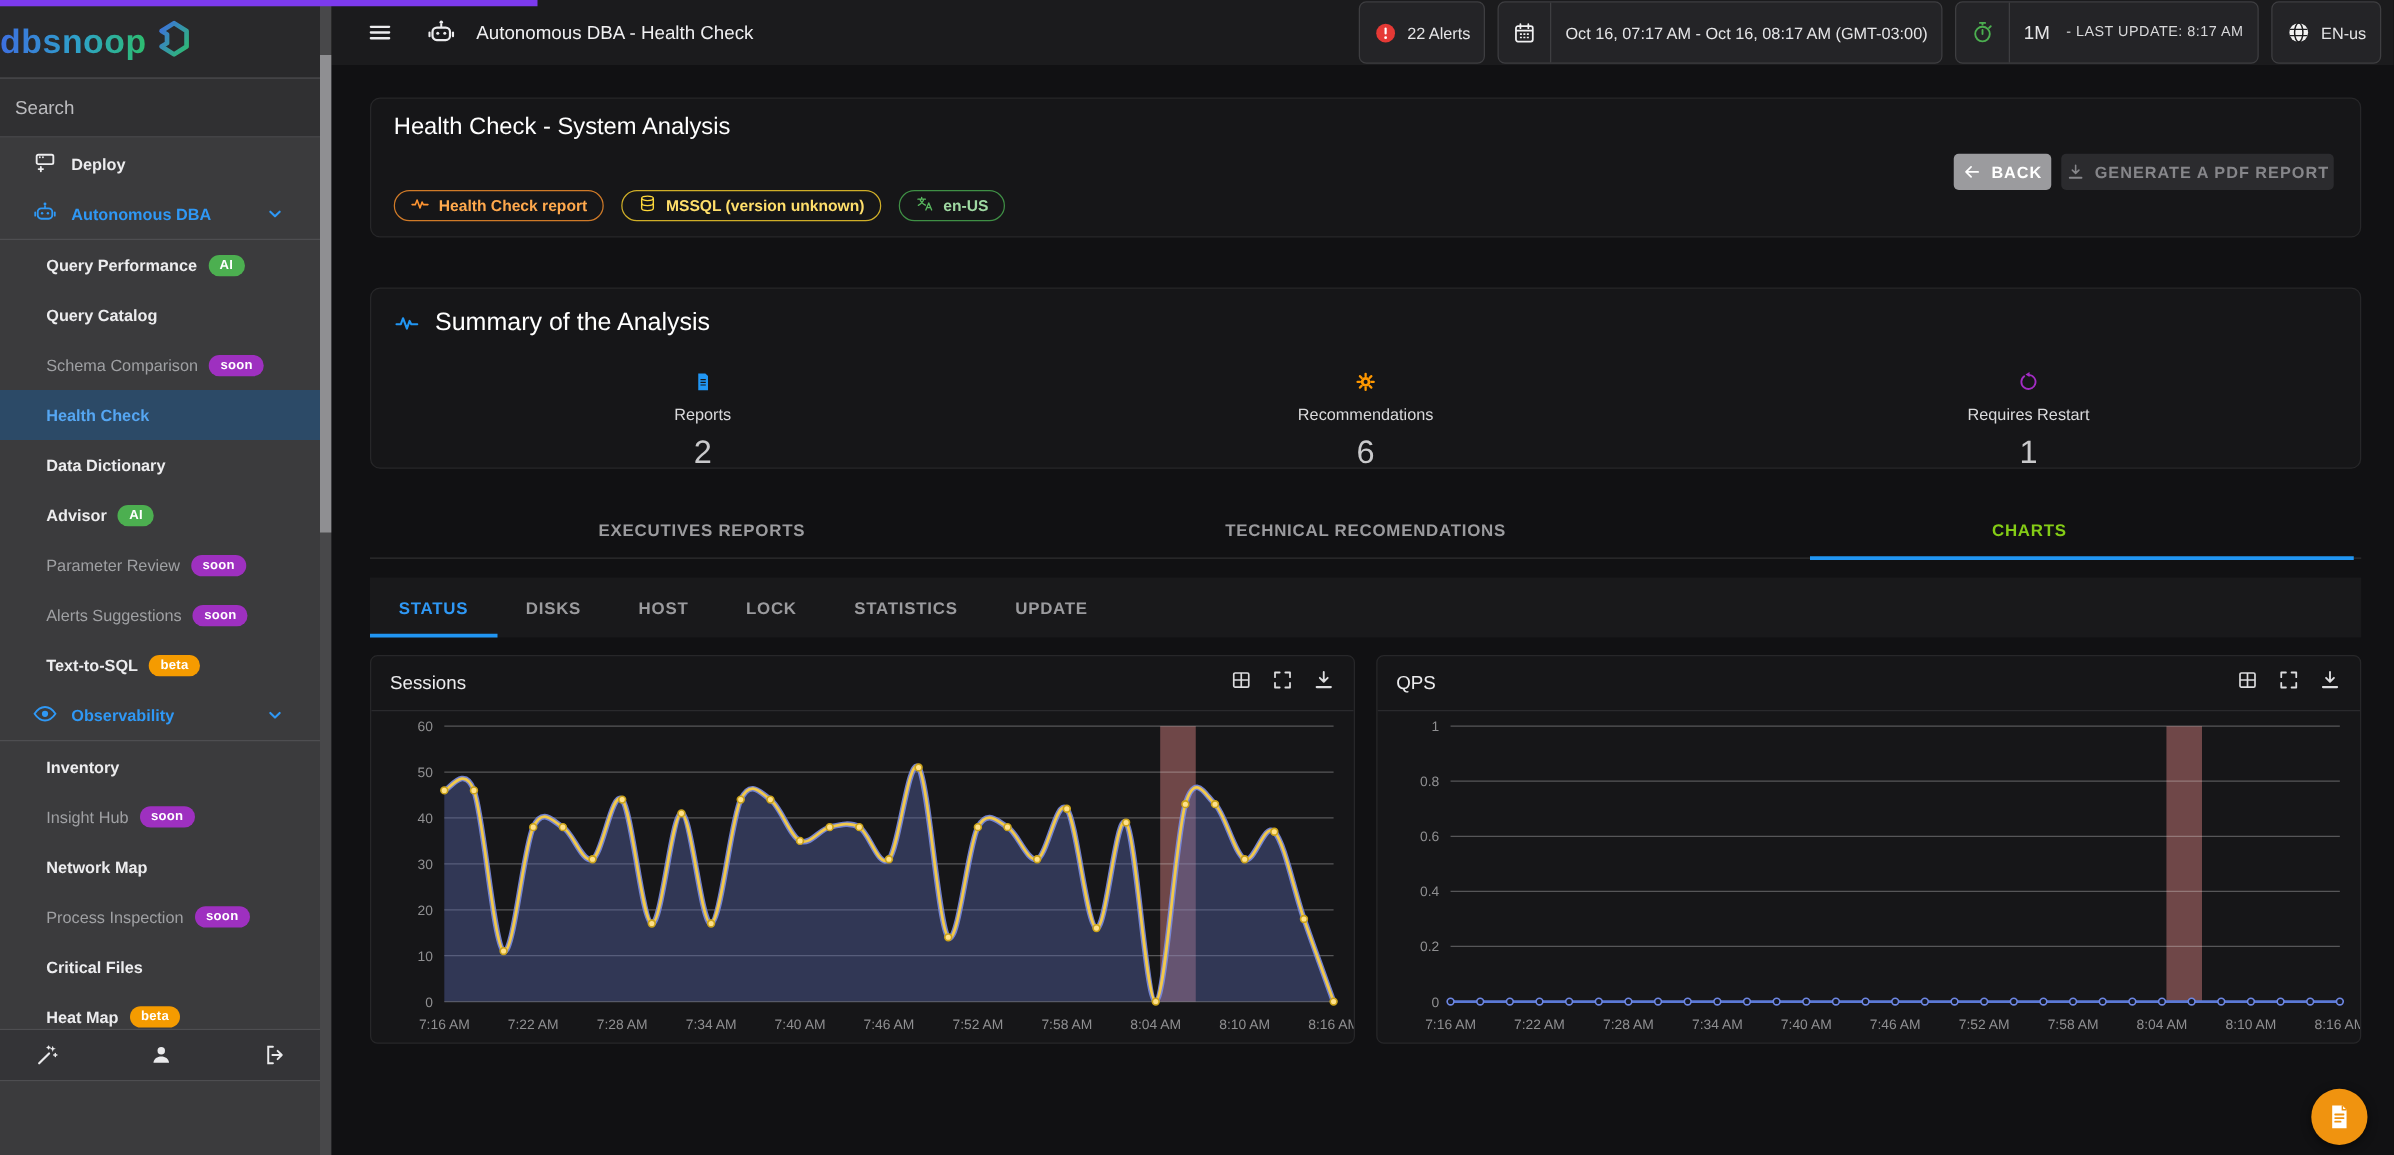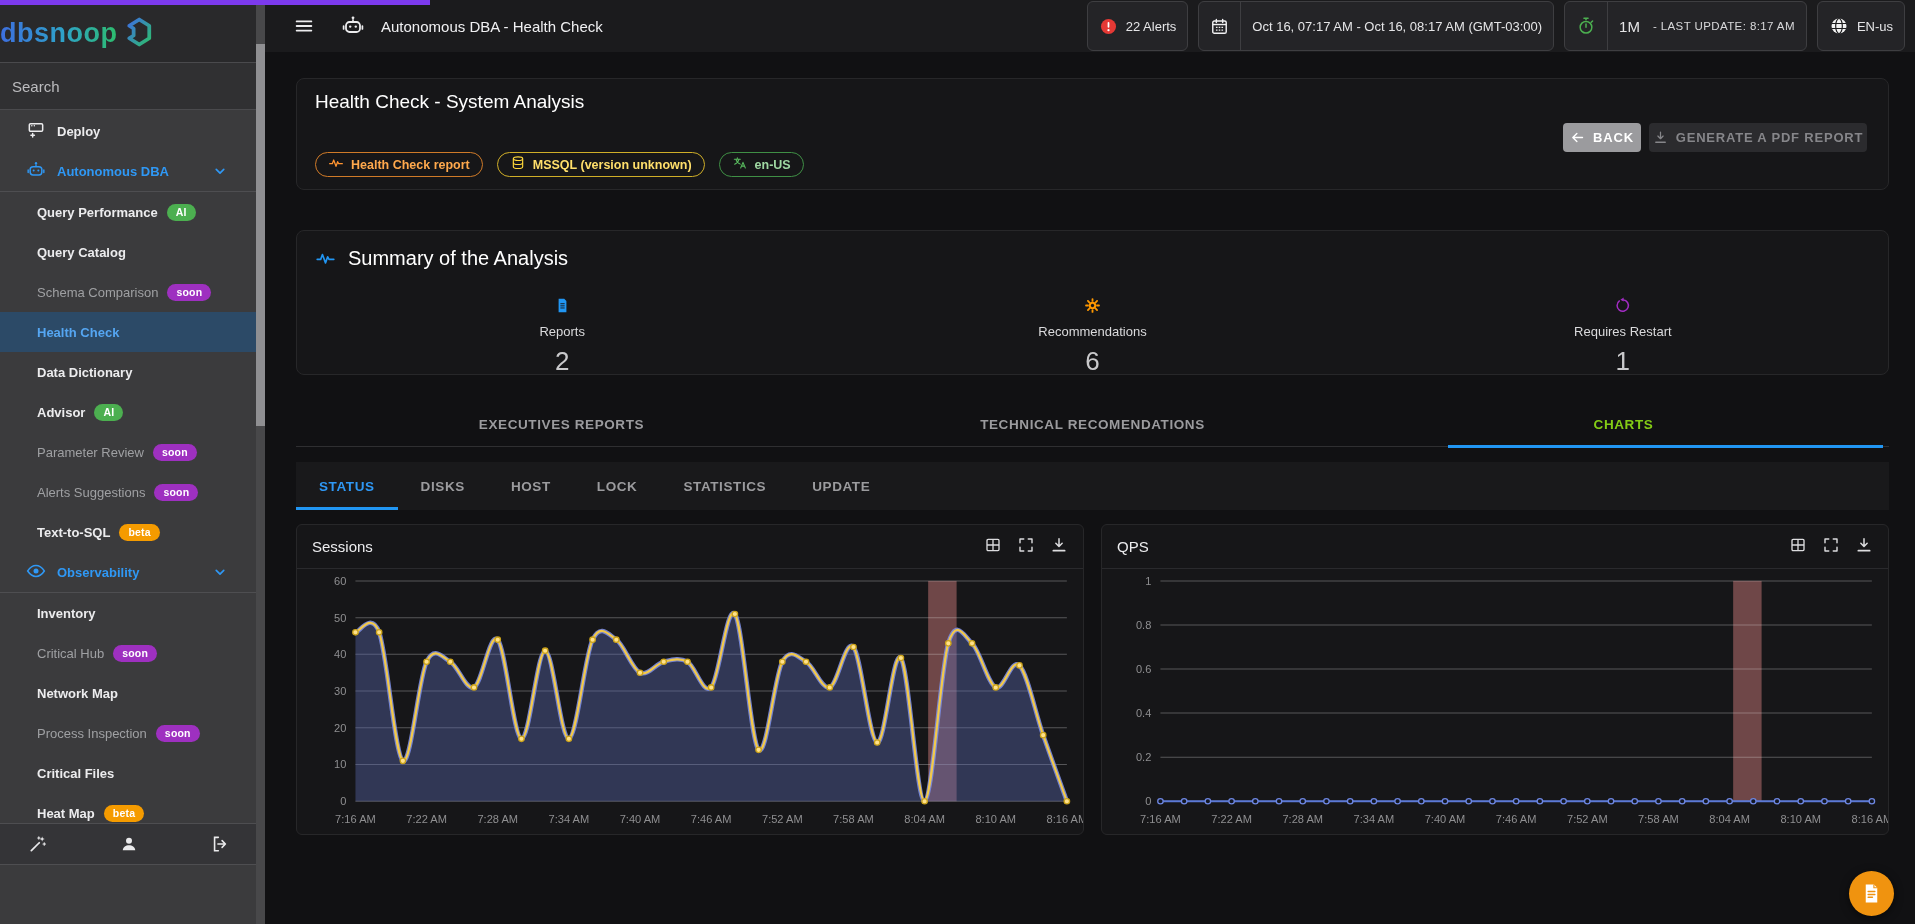--- a/index.html
+++ b/index.html
@@ -165,21 +165,21 @@
           <span>Observability</span>
           <span class="chev"><svg width="20" height="20" viewBox="0 0 24 24">
               <path d="M7.5 10l4.5 4.5L16.5 10" fill="none" stroke="#2f98f5" stroke-width="2" stroke-linecap="round" stroke-linejoin="round"></path>
             </svg></span>
         </div>
         <div class="sb-div"></div>
         <div class="sb-item child">
           <span>Inventory</span>
         </div>
         <div class="sb-item child disabled">
-          <span>Critical Hub</span>
+          <span>Insight Hub</span>
           <span class="sb-badge" style="background:#9e30c0">soon</span>
         </div>
         <div class="sb-item child">
           <span>Network Map</span>
         </div>
         <div class="sb-item child disabled">
           <span>Process Inspection</span>
           <span class="sb-badge" style="background:#9e30c0">soon</span>
         </div>
         <div class="sb-item child">

